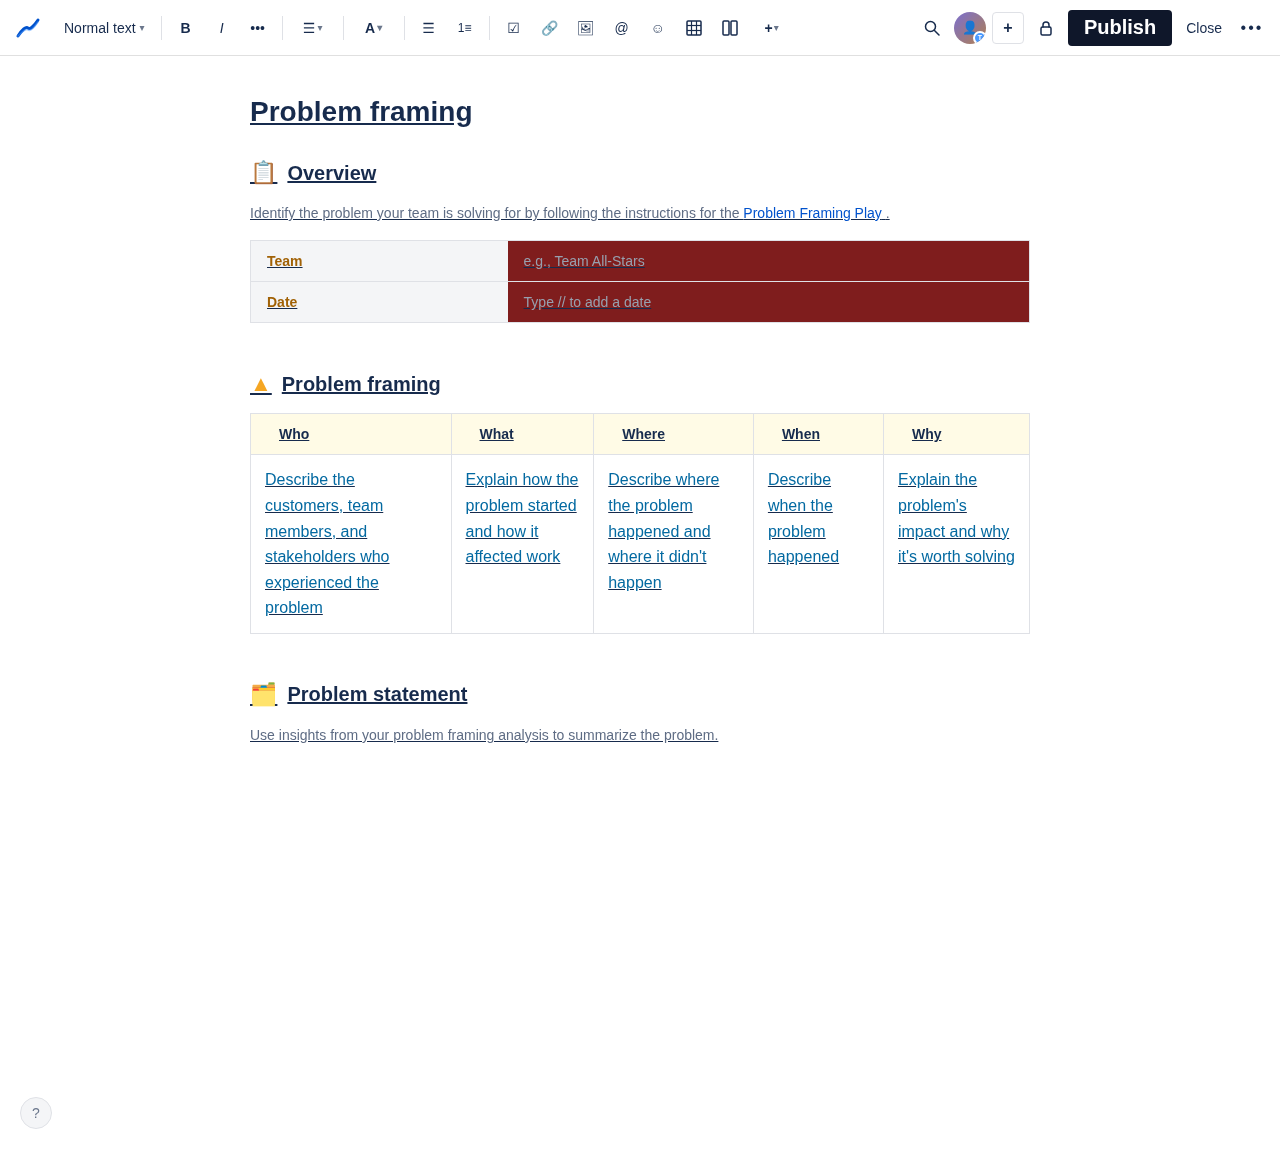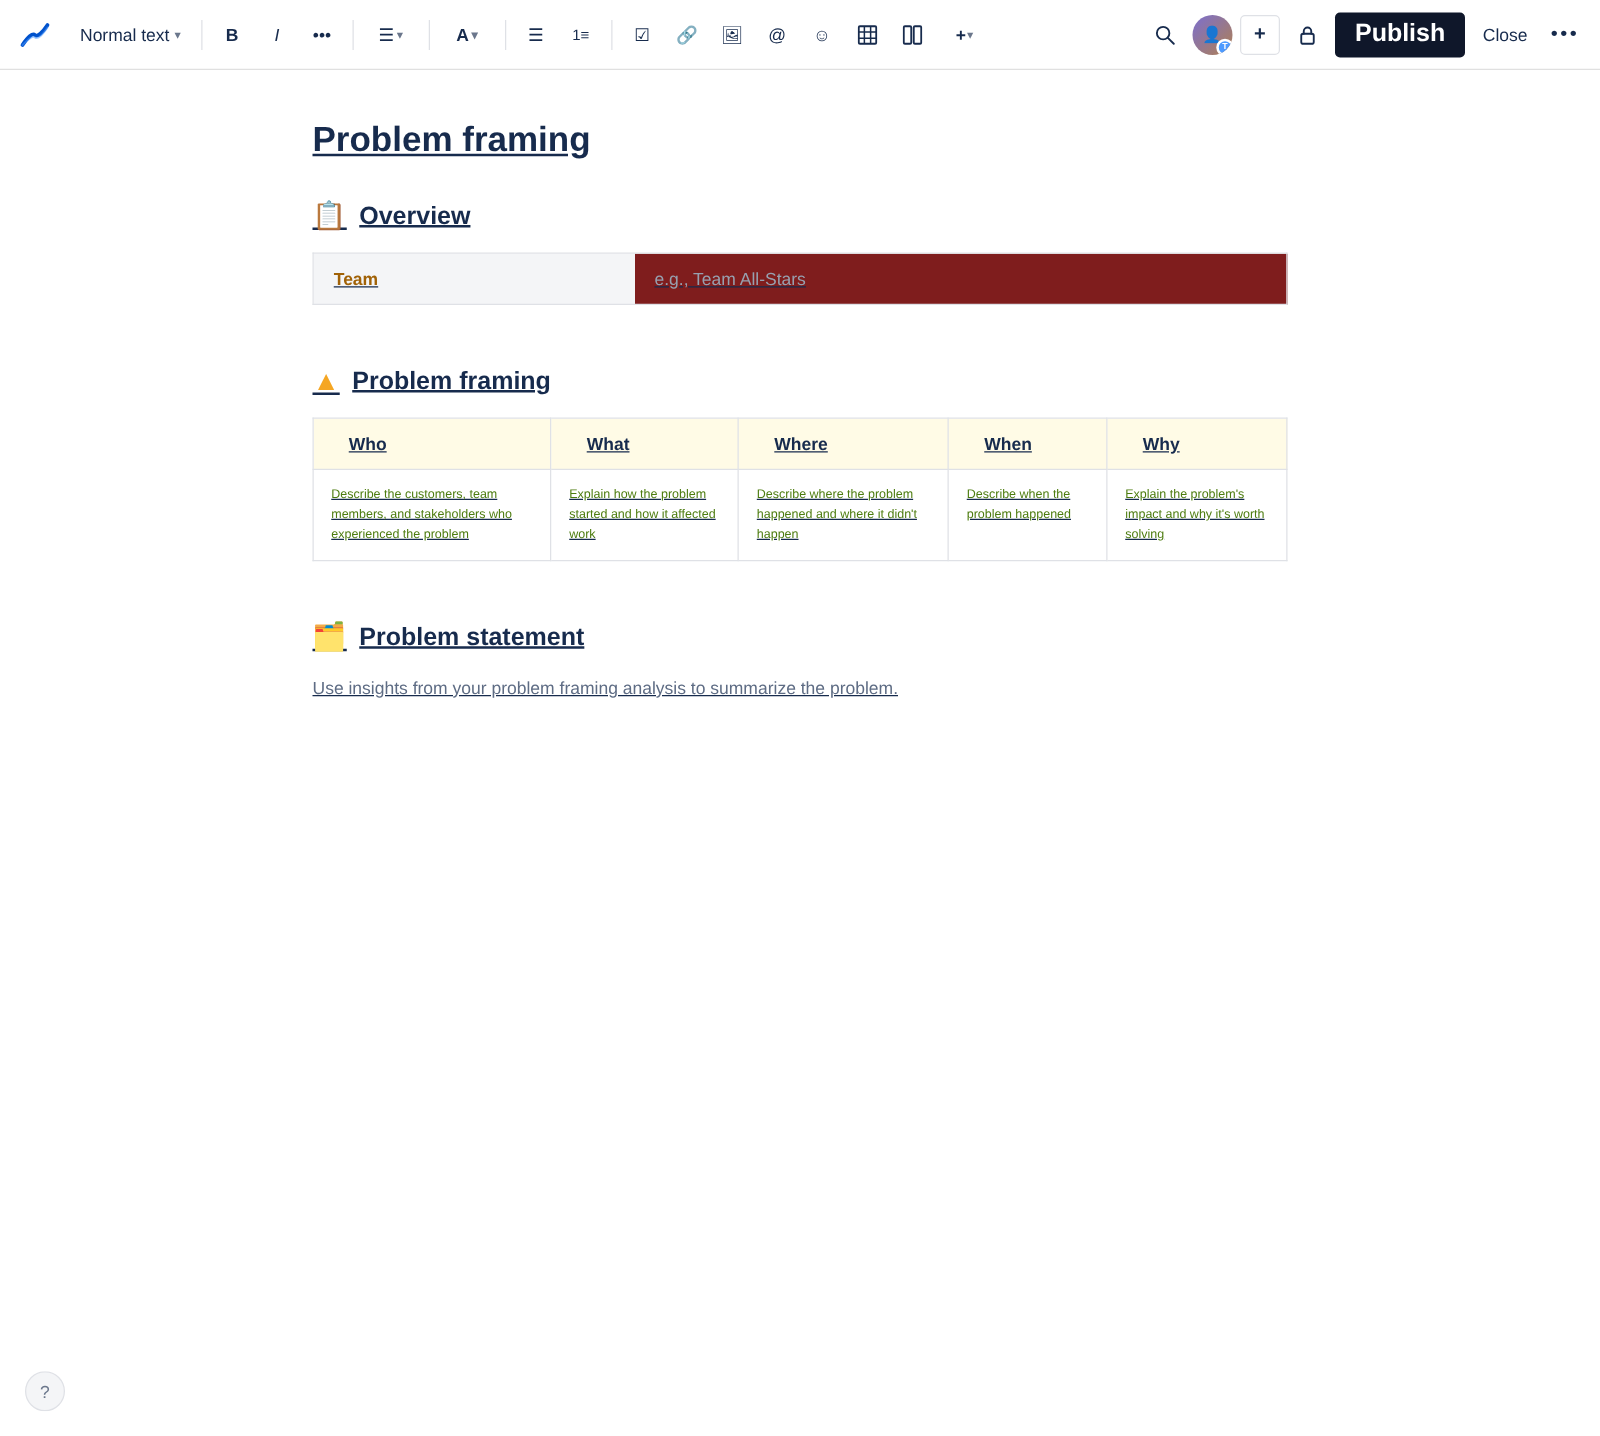--- a/index.html
+++ b/index.html
@@ -180,22 +180,22 @@
       border: 1px solid #dfe1e6;
       padding: 12px 28px;
       font-size: 14px;
       font-weight: 600;
       color: #172b4d;
       text-align: left;
     }
     .framing-table td {
       border: 1px solid #dfe1e6;
       padding: 12px 14px;
-      font-size: 10px;
-      color: #4d7c0f;
+      font-size: 16px;
+      color: #0369a1;
       vertical-align: top;
       line-height: 1.6;
     }
 
     
     #help-btn {
       position: fixed;
       bottom: 20px;
       left: 20px;
       width: 32px; height: 32px;
@@ -344,26 +344,35 @@
 
 <div id="content">
 
   <h1 class="page-title">Problem framing</h1>
 
   <div class="section">
     <h2 class="section-heading">
       <span class="section-icon">📋</span>
       <span>Overview</span>
     </h2>
+    <p class="section-description">
+      <span>Identify the problem your team is solving for by following the instructions for the </span>
+      <a href="#">Problem Framing Play</a>
+      <span>.</span>
+    </p>
 
     <table class="overview-table">
       <tbody>
         <tr>
           <td class="label-cell">Team</td>
           <td class="value-cell">e.g., Team All-Stars</td>
+        </tr>
+        <tr>
+          <td class="label-cell">Date</td>
+          <td class="value-cell">Type // to add a date</td>
         </tr>
       </tbody>
     </table>
   </div>
 
   <div class="section">
     <h2 class="section-heading">
       <span class="section-icon" style="color: #f5a623; font-style: normal;">▲</span>
       <span>Problem framing</span>
     </h2>

